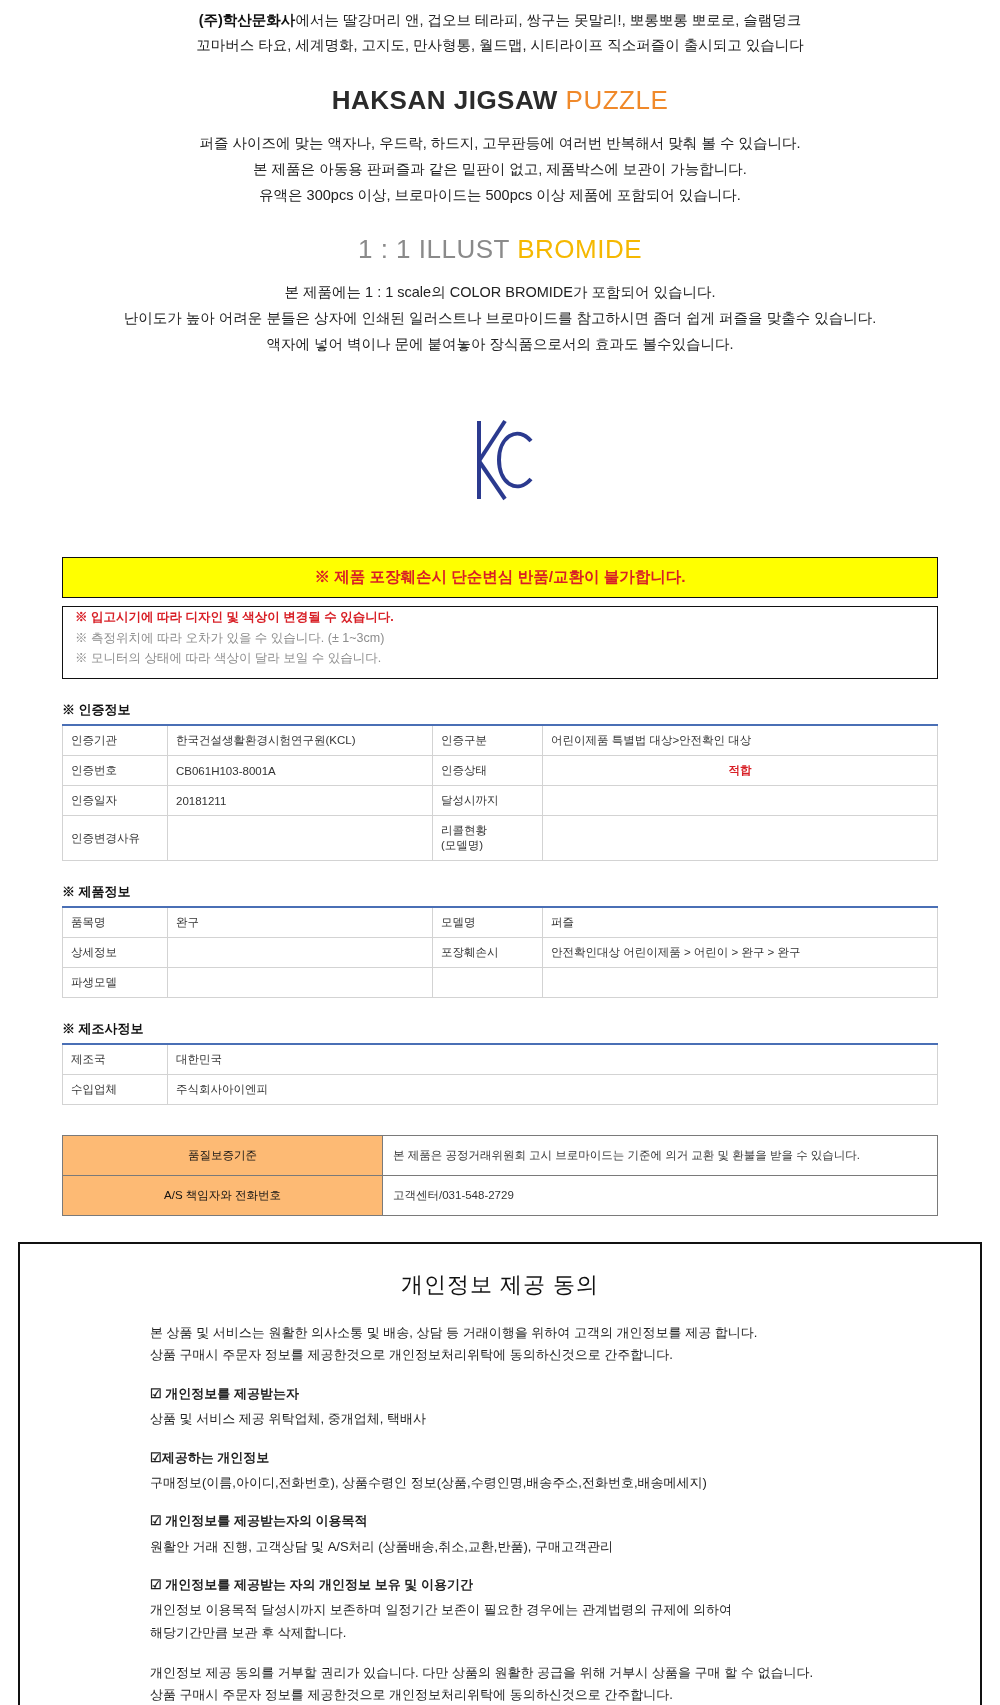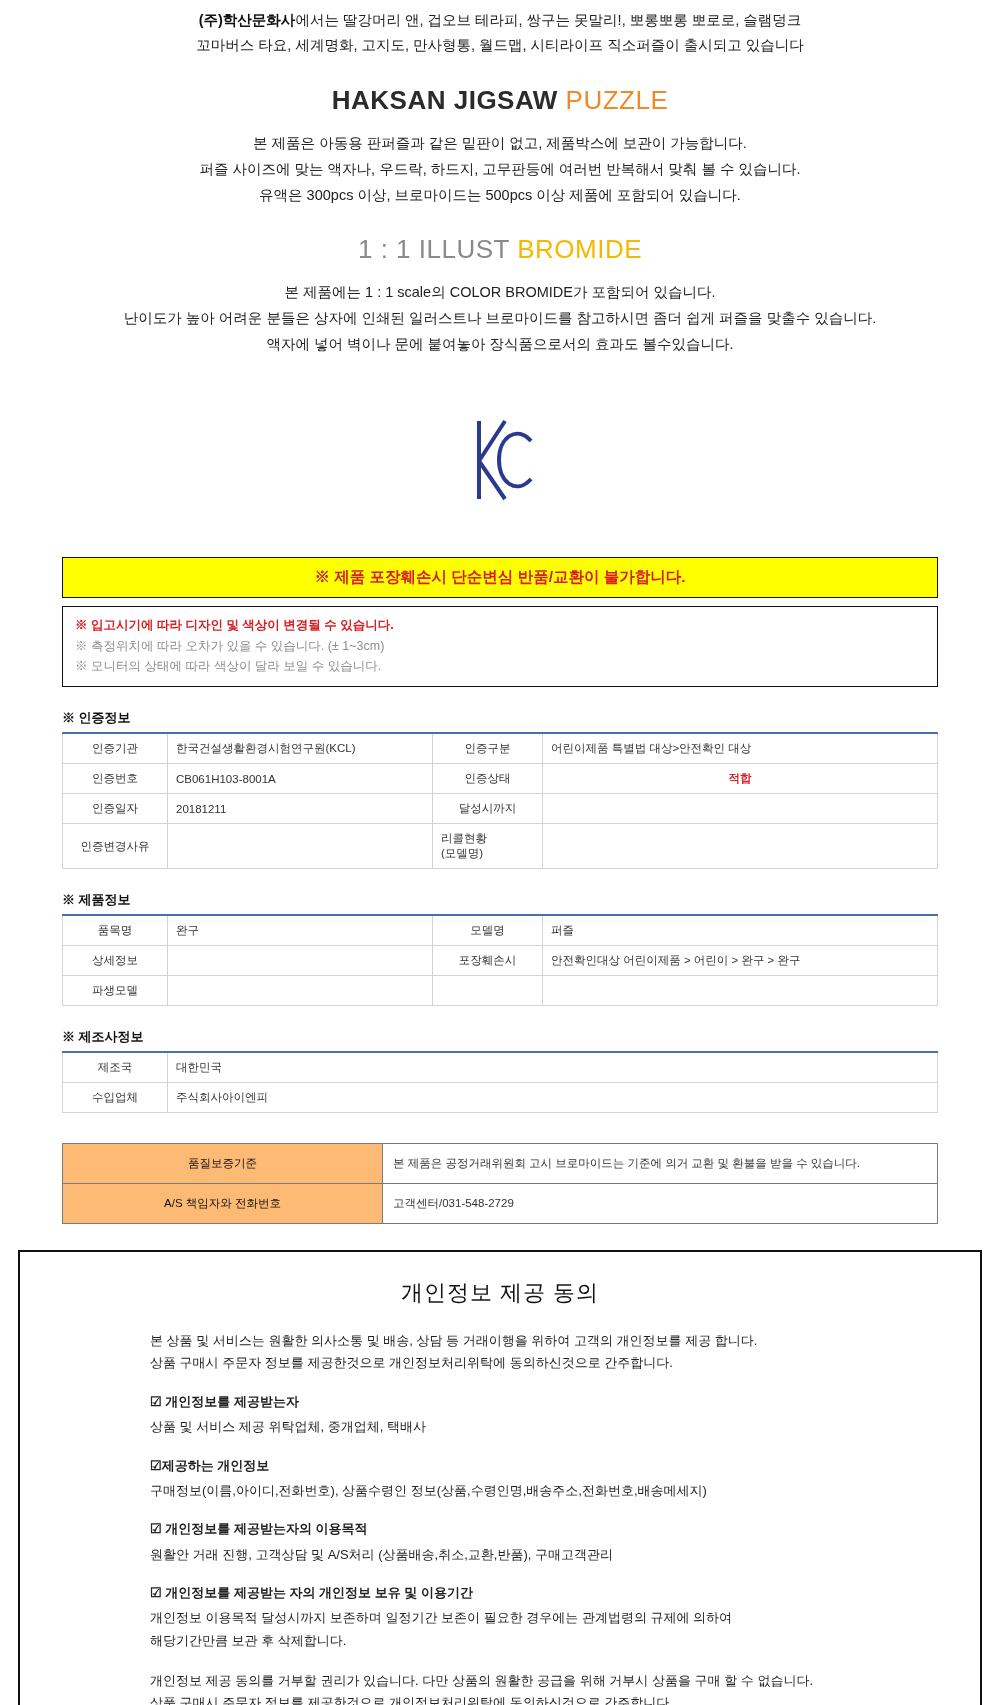--- a/index.html
+++ b/index.html
@@ -54,21 +54,21 @@
     background: #ffff00;
     text-align: center;
     padding: 9px 0;
     font-size: 15.5px;
     font-weight: bold;
     color: #d81f26;
   }
   .notice-plain {
     margin: 8px 62px 0 62px;
     border: 1px solid #111;
-    padding: 8px 12px 10px 12px;
+    padding: 0 12px 10px 12px;
     font-size: 12.5px;
     line-height: 1.62;
   }
   .notice-plain .red { color: #d81f26; font-weight: bold; }
   .notice-plain .gray { color: #8d8d8d; }
 
   
   .sec-title {
     margin: 22px 0 5px 62px;
     font-size: 13px;
@@ -85,21 +85,21 @@
   table.info td {
     border: 1px solid #d3d3d3;
     padding: 7px 8px;
     vertical-align: middle;
     color: #333;
     height: 26px;
   }
   table.info tr:first-child td { border-top: 2px solid #4a6fb5; }
   td.lbl {
     background: #ffffff;
-    text-align: center;
+    text-align: left;
     color: #111;
     font-weight: normal;
   }
   td.val { color: #555; }
   td.val.bold-red { color: #d81f26; font-weight: bold; text-align: center; }
 
   
   table.warranty {
     margin: 30px 62px 0 62px;
     width: 876px;
@@ -152,22 +152,22 @@
       <span class="brand">(주)학산문화사</span><span>에서는 딸강머리 앤, 겁오브 테라피, 쌍구는 못말리!, 뽀롱뽀롱 뽀로로, 슬램덩크</span>
     </div>
     <div>꼬마버스 타요, 세계명화, 고지도, 만사형통, 월드맵, 시티라이프 직소퍼즐이 출시되고 있습니다</div>
   </div>
 
   <div class="hdr-block">
     <div class="hdr-title">
       <span class="dark">HAKSAN JIGSAW </span><span class="orange">PUZZLE</span>
     </div>
     <div class="hdr-body">
+      <div>퍼즐 사이즈에 맞는 액자나, 우드락, 하드지, 고무판등에 여러번 반복해서 맞춰 볼 수 있습니다.</div>
       <div>본 제품은 아동용 판퍼즐과 같은 밑판이 없고, 제품박스에 보관이 가능합니다.</div>
-      <div>퍼즐 사이즈에 맞는 액자나, 우드락, 하드지, 고무판등에 여러번 반복해서 맞춰 볼 수 있습니다.</div>
       <div>유액은 300pcs 이상,  브로마이드는 500pcs 이상 제품에 포함되어 있습니다.</div>
     </div>
   </div>
 
   <div class="hdr-block">
     <div class="hdr-title">
       <span class="grayish">1 : 1 ILLUST </span><span class="yellow">BROMIDE</span>
     </div>
     <div class="hdr-body">
       <div>본 제품에는 1 : 1 scale의 COLOR BROMIDE가 포함되어 있습니다.</div>

